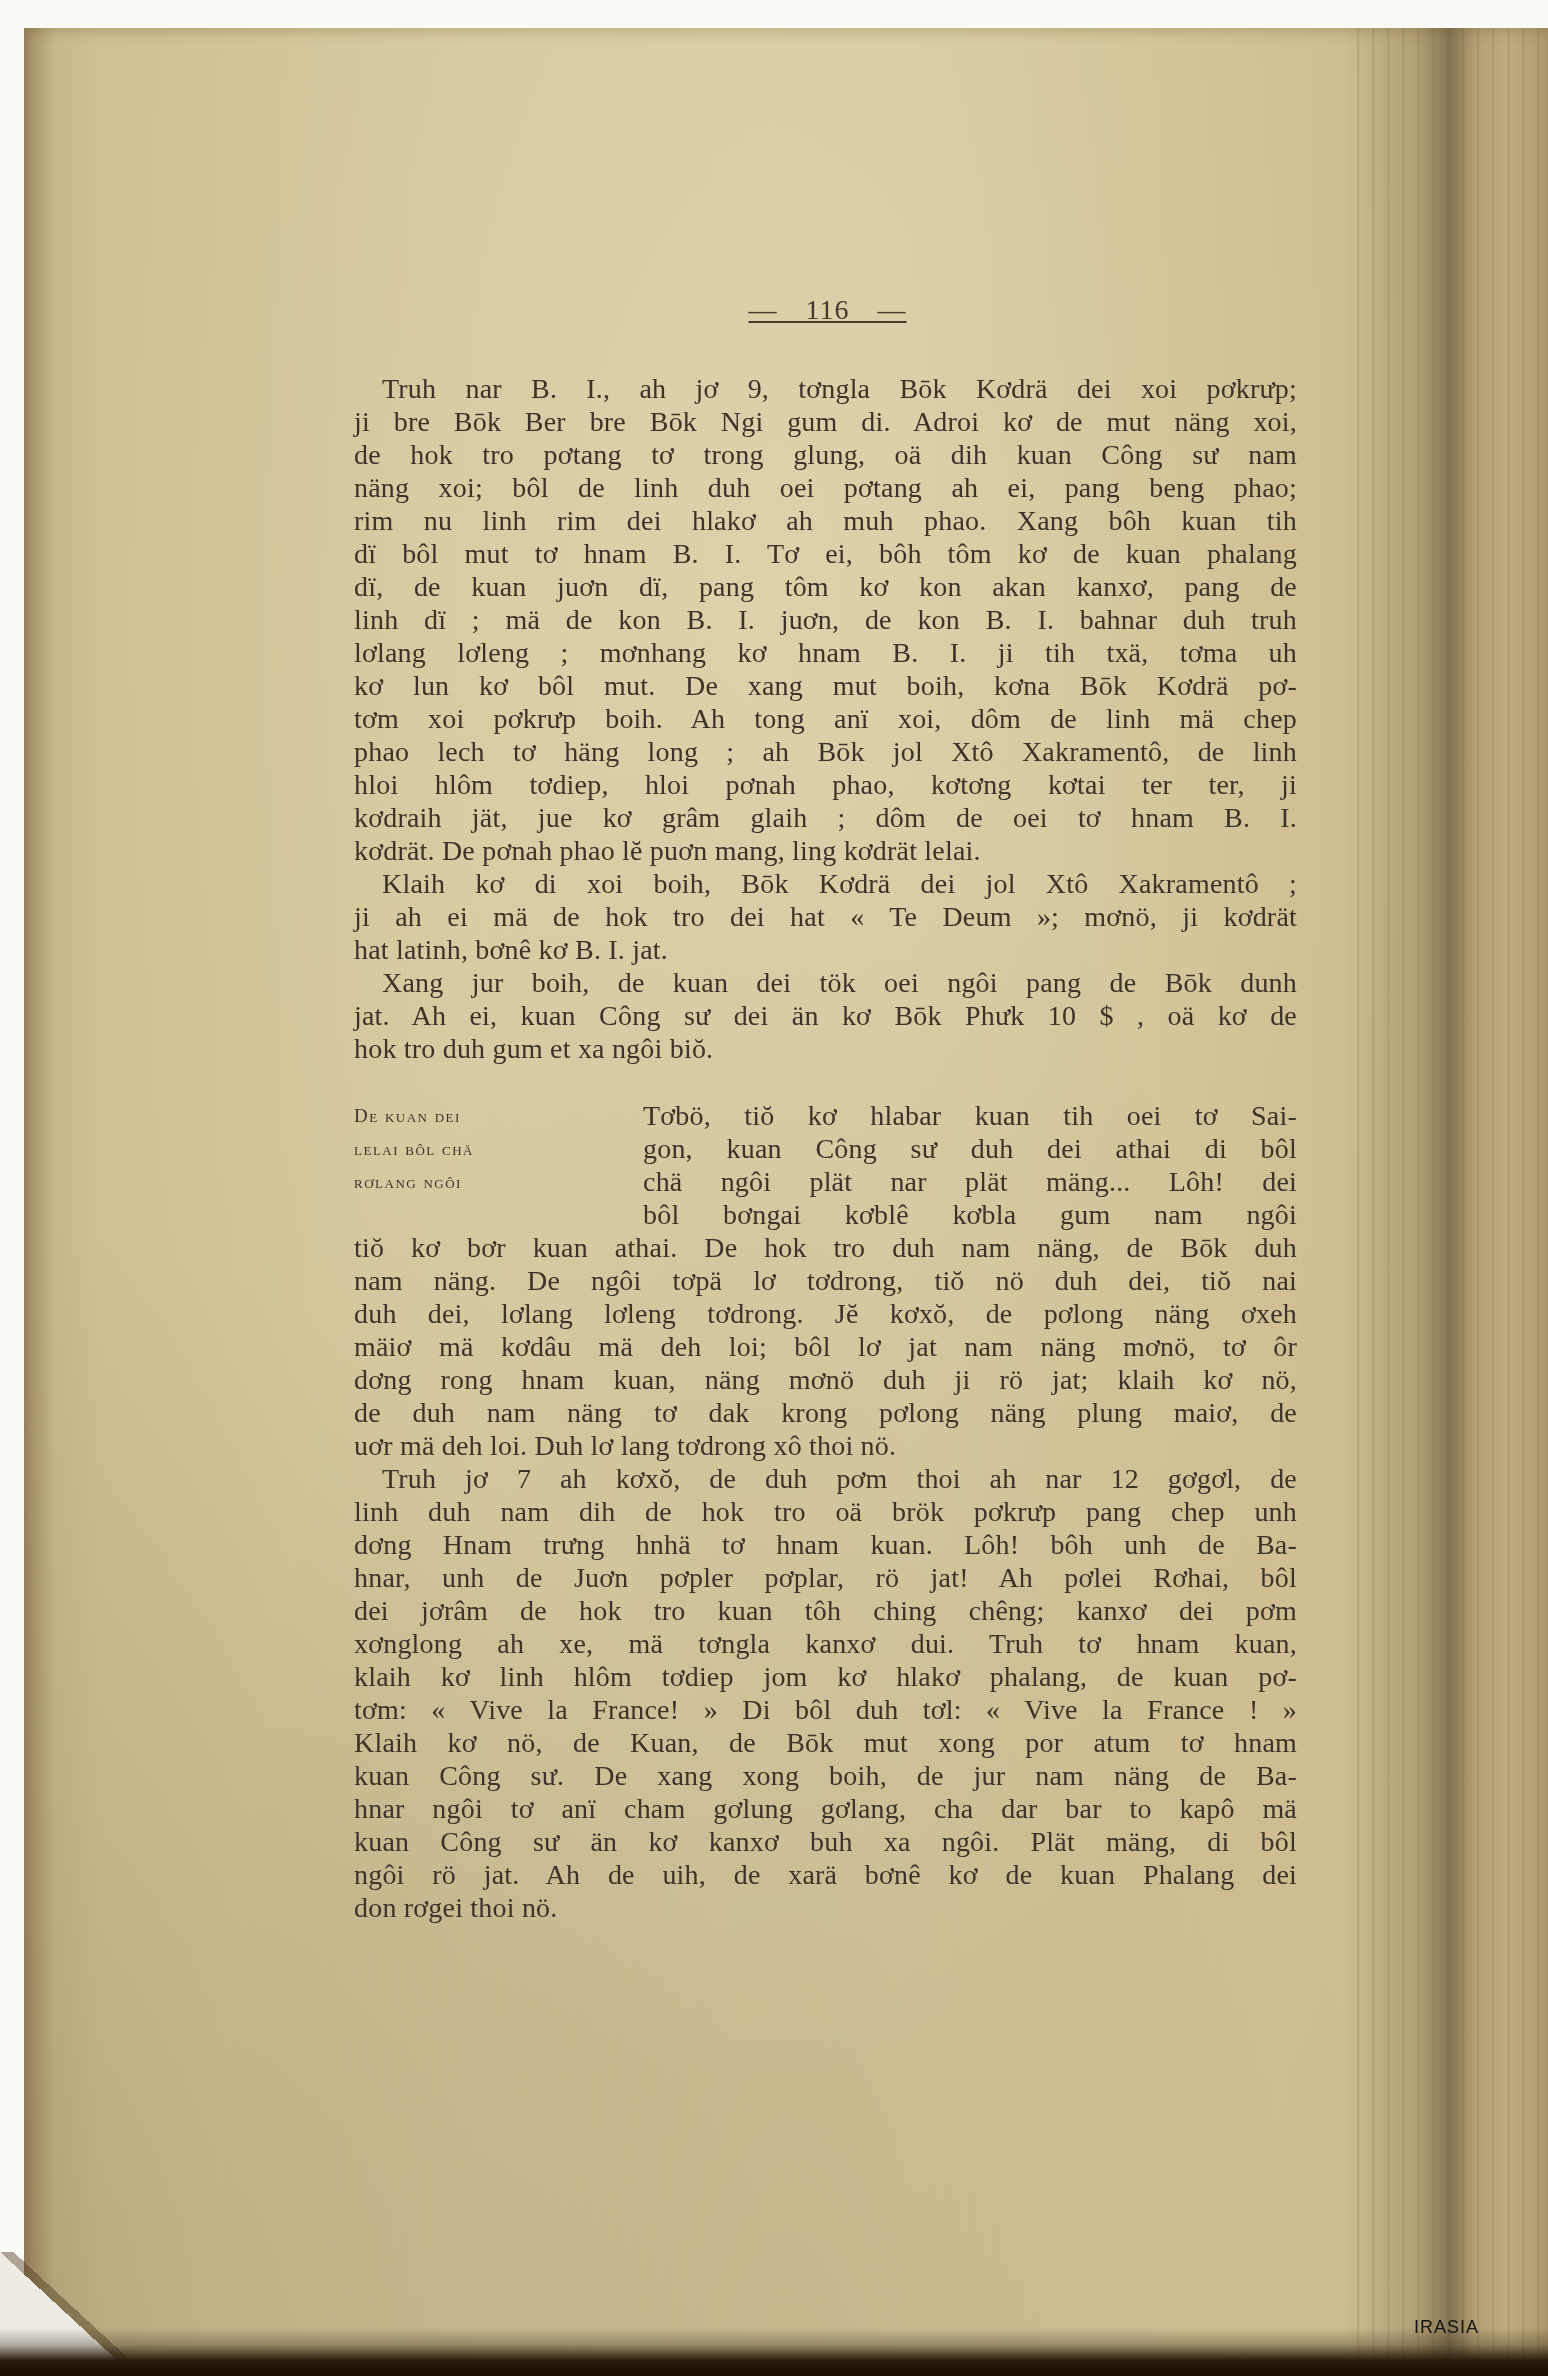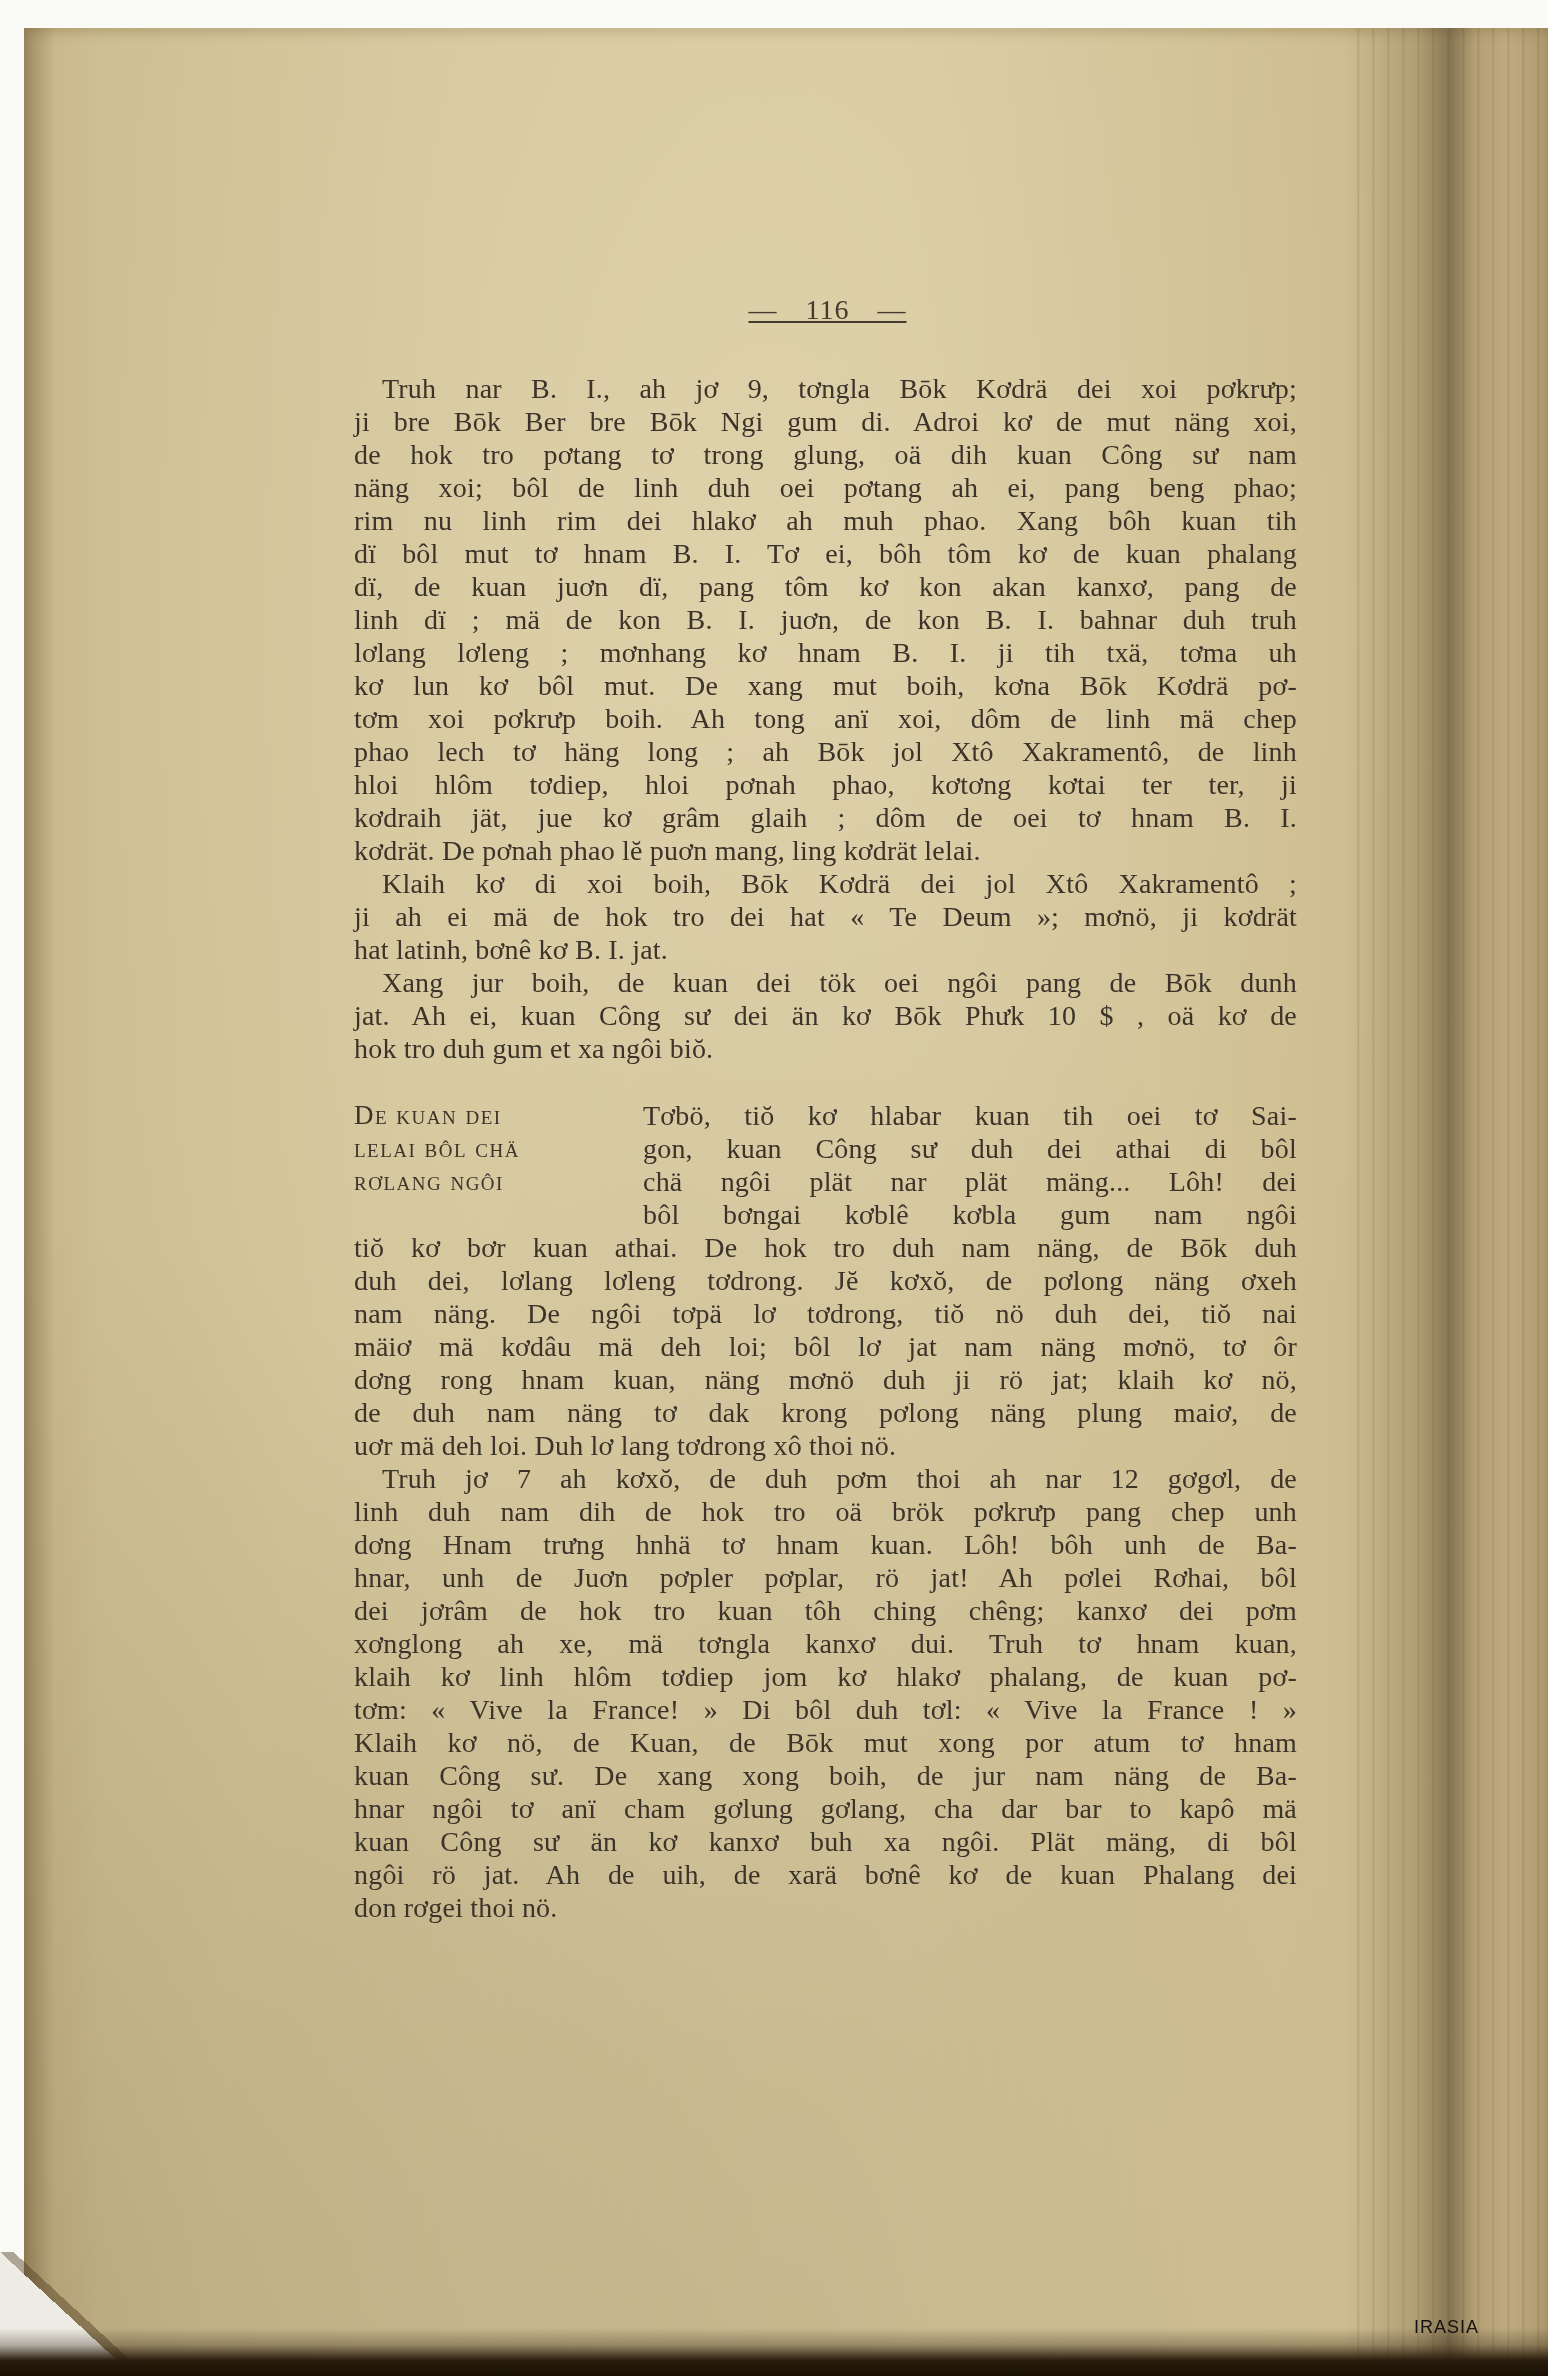--- a/index.html
+++ b/index.html
@@ -138,21 +138,21 @@
   }
   .sidehead {
     float: left;
     width: 289px;
     height: 131px;
     font-variant: small-caps;
     letter-spacing: 1.5px;
     color: #3c332a;
   }
   .sidehead-line {
-    font-size: 27px;
+    font-size: 19px;
     line-height: 33px;
     white-space: nowrap;
   }
   .watermark {
     position: absolute;
     right: 69px;
     bottom: 38px;
     font-family: "Liberation Sans", "DejaVu Sans", sans-serif;
     font-size: 18px;
     letter-spacing: 1px;
@@ -203,22 +203,22 @@
         <div class="sidehead">
           <div class="sidehead-line">De kuan dei</div>
           <div class="sidehead-line">lelai bôl chä</div>
           <div class="sidehead-line">rơlang ngôi</div>
         </div>
         <div class="line">Tơbö, tiŏ kơ hlabar kuan tih oei tơ Sai-</div>
         <div class="line">gon, kuan Công sư duh dei athai di bôl</div>
         <div class="line">chä ngôi plät nar plät mäng... Lôh! dei</div>
         <div class="line">bôl bơngai kơblê kơbla gum nam ngôi</div>
         <div class="line">tiŏ kơ bơr kuan athai. De hok tro duh nam näng, de Bōk duh</div>
+        <div class="line">nam näng. De ngôi tơpä lơ tơdrong, tiŏ nö duh dei, tiŏ nai</div>
         <div class="line">duh dei, lơlang lơleng tơdrong. Jĕ kơxŏ, de pơlong näng ơxeh</div>
-        <div class="line">nam näng. De ngôi tơpä lơ tơdrong, tiŏ nö duh dei, tiŏ nai</div>
         <div class="line">mäiơ mä kơdâu mä deh loi; bôl lơ jat nam näng mơnö, tơ ôr</div>
         <div class="line">dơng rong hnam kuan, näng mơnö duh ji rö jat; klaih kơ nö,</div>
         <div class="line">de duh nam näng tơ dak krong pơlong näng plung maiơ, de</div>
         <div class="line last">uơr mä deh loi. Duh lơ lang tơdrong xô thoi nö.</div>
       </div>
       <div class="paragraph">
         <div class="line indent">Truh jơ 7 ah kơxŏ, de duh pơm thoi ah nar 12 gơgơl, de</div>
         <div class="line">linh duh nam dih de hok tro oä brök pơkrưp pang chep unh</div>
         <div class="line">dơng Hnam trưng hnhä tơ hnam kuan. Lôh! bôh unh de Ba-</div>
         <div class="line">hnar, unh de Juơn pơpler pơplar, rö jat! Ah pơlei Rơhai, bôl</div>

